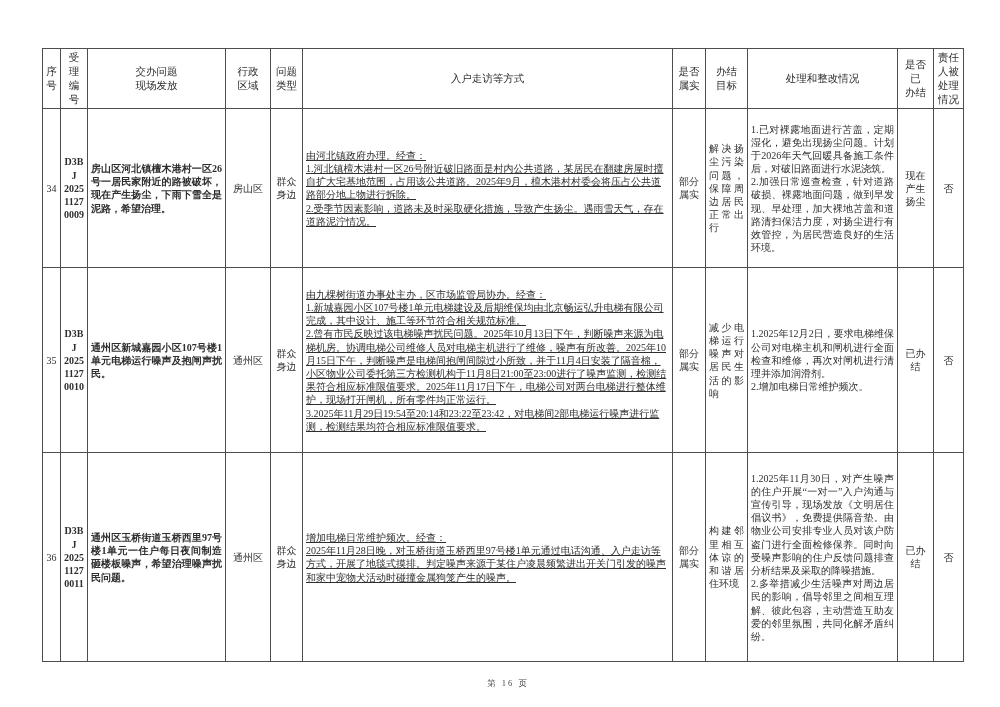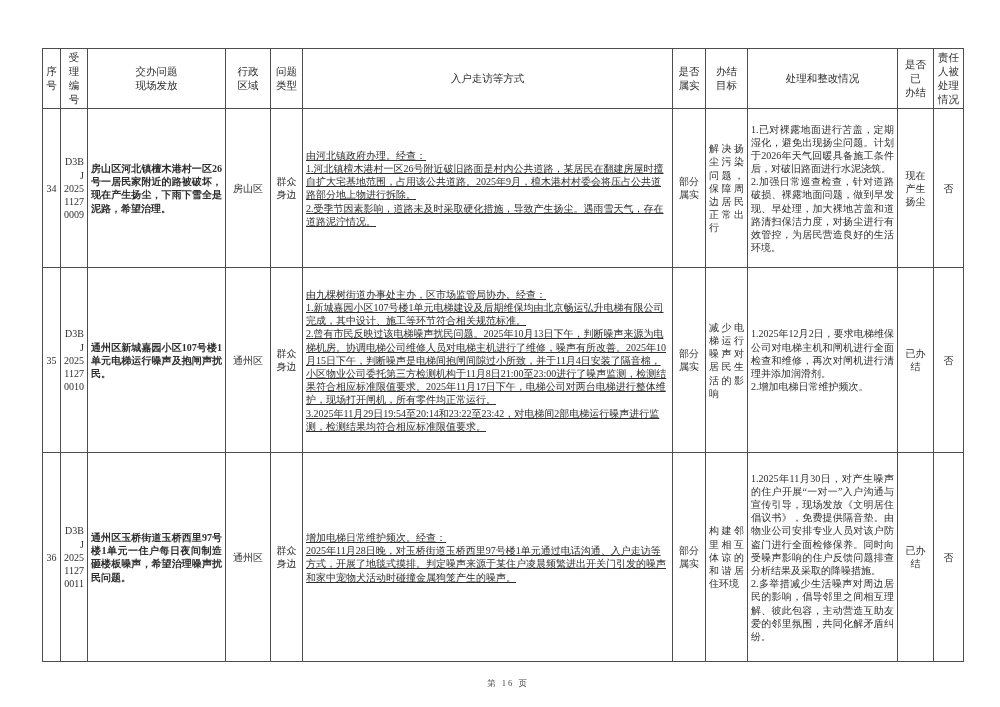--- a/index.html
+++ b/index.html
@@ -34,21 +34,21 @@
     font-size: 10.5px;
     white-space: pre-line;
   }
   
   .report td:nth-child(1),
   .report td:nth-child(4),
   .report td:nth-child(5),
   .report td:nth-child(7),
   .report td:nth-child(10),
   .report td:nth-child(11) { text-align: center; }
-  .report td:nth-child(2) { text-align: right; white-space: pre-line; }
+  .report td:nth-child(2) { text-align: center; white-space: pre-line; font-weight: bold; }
   .report td:nth-child(3) { text-align: justify; font-weight: bold; }
   .report td:nth-child(6) { text-align: left; white-space: pre-line; text-decoration: underline; }
   .report td:nth-child(8) { text-align: justify; }
   .report td:nth-child(9) { text-align: justify; white-space: pre-line; }
   tr.hdr   { height: 60px; }
   tr.row34 { height: 159px; }
   tr.row35 { height: 185px; }
   tr.row36 { height: 209px; }
   .page-footer {
     position: absolute;

